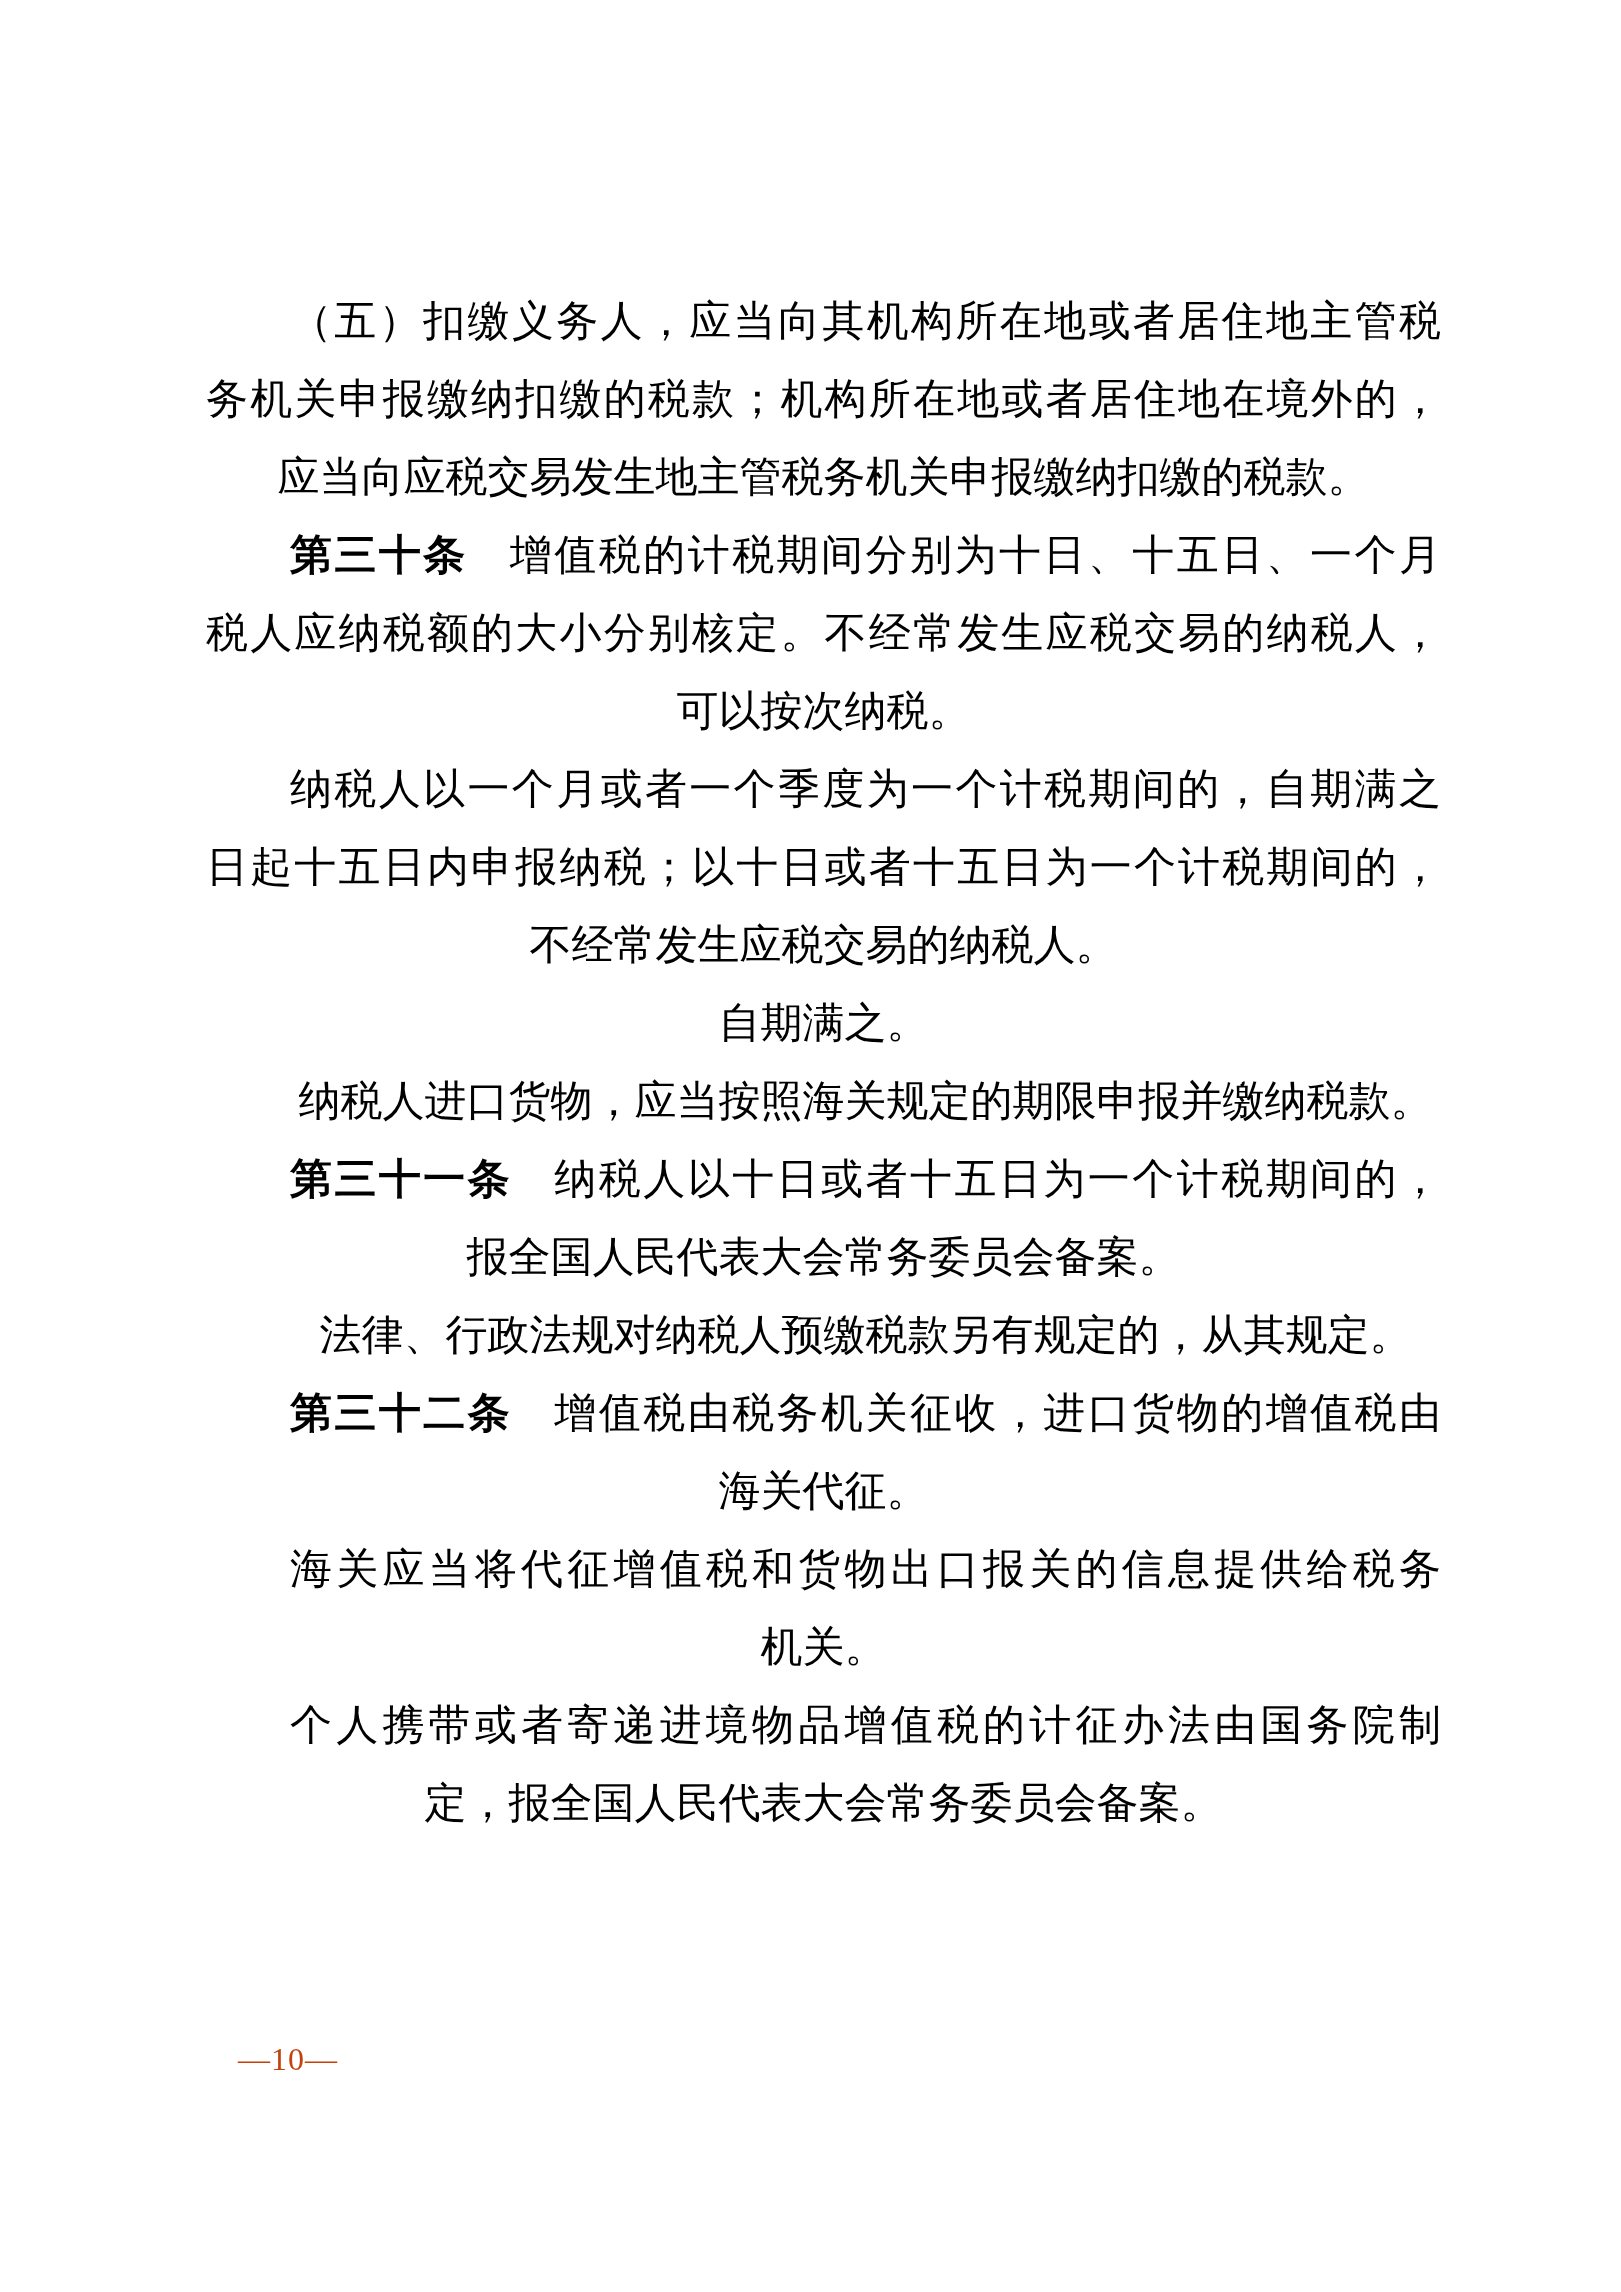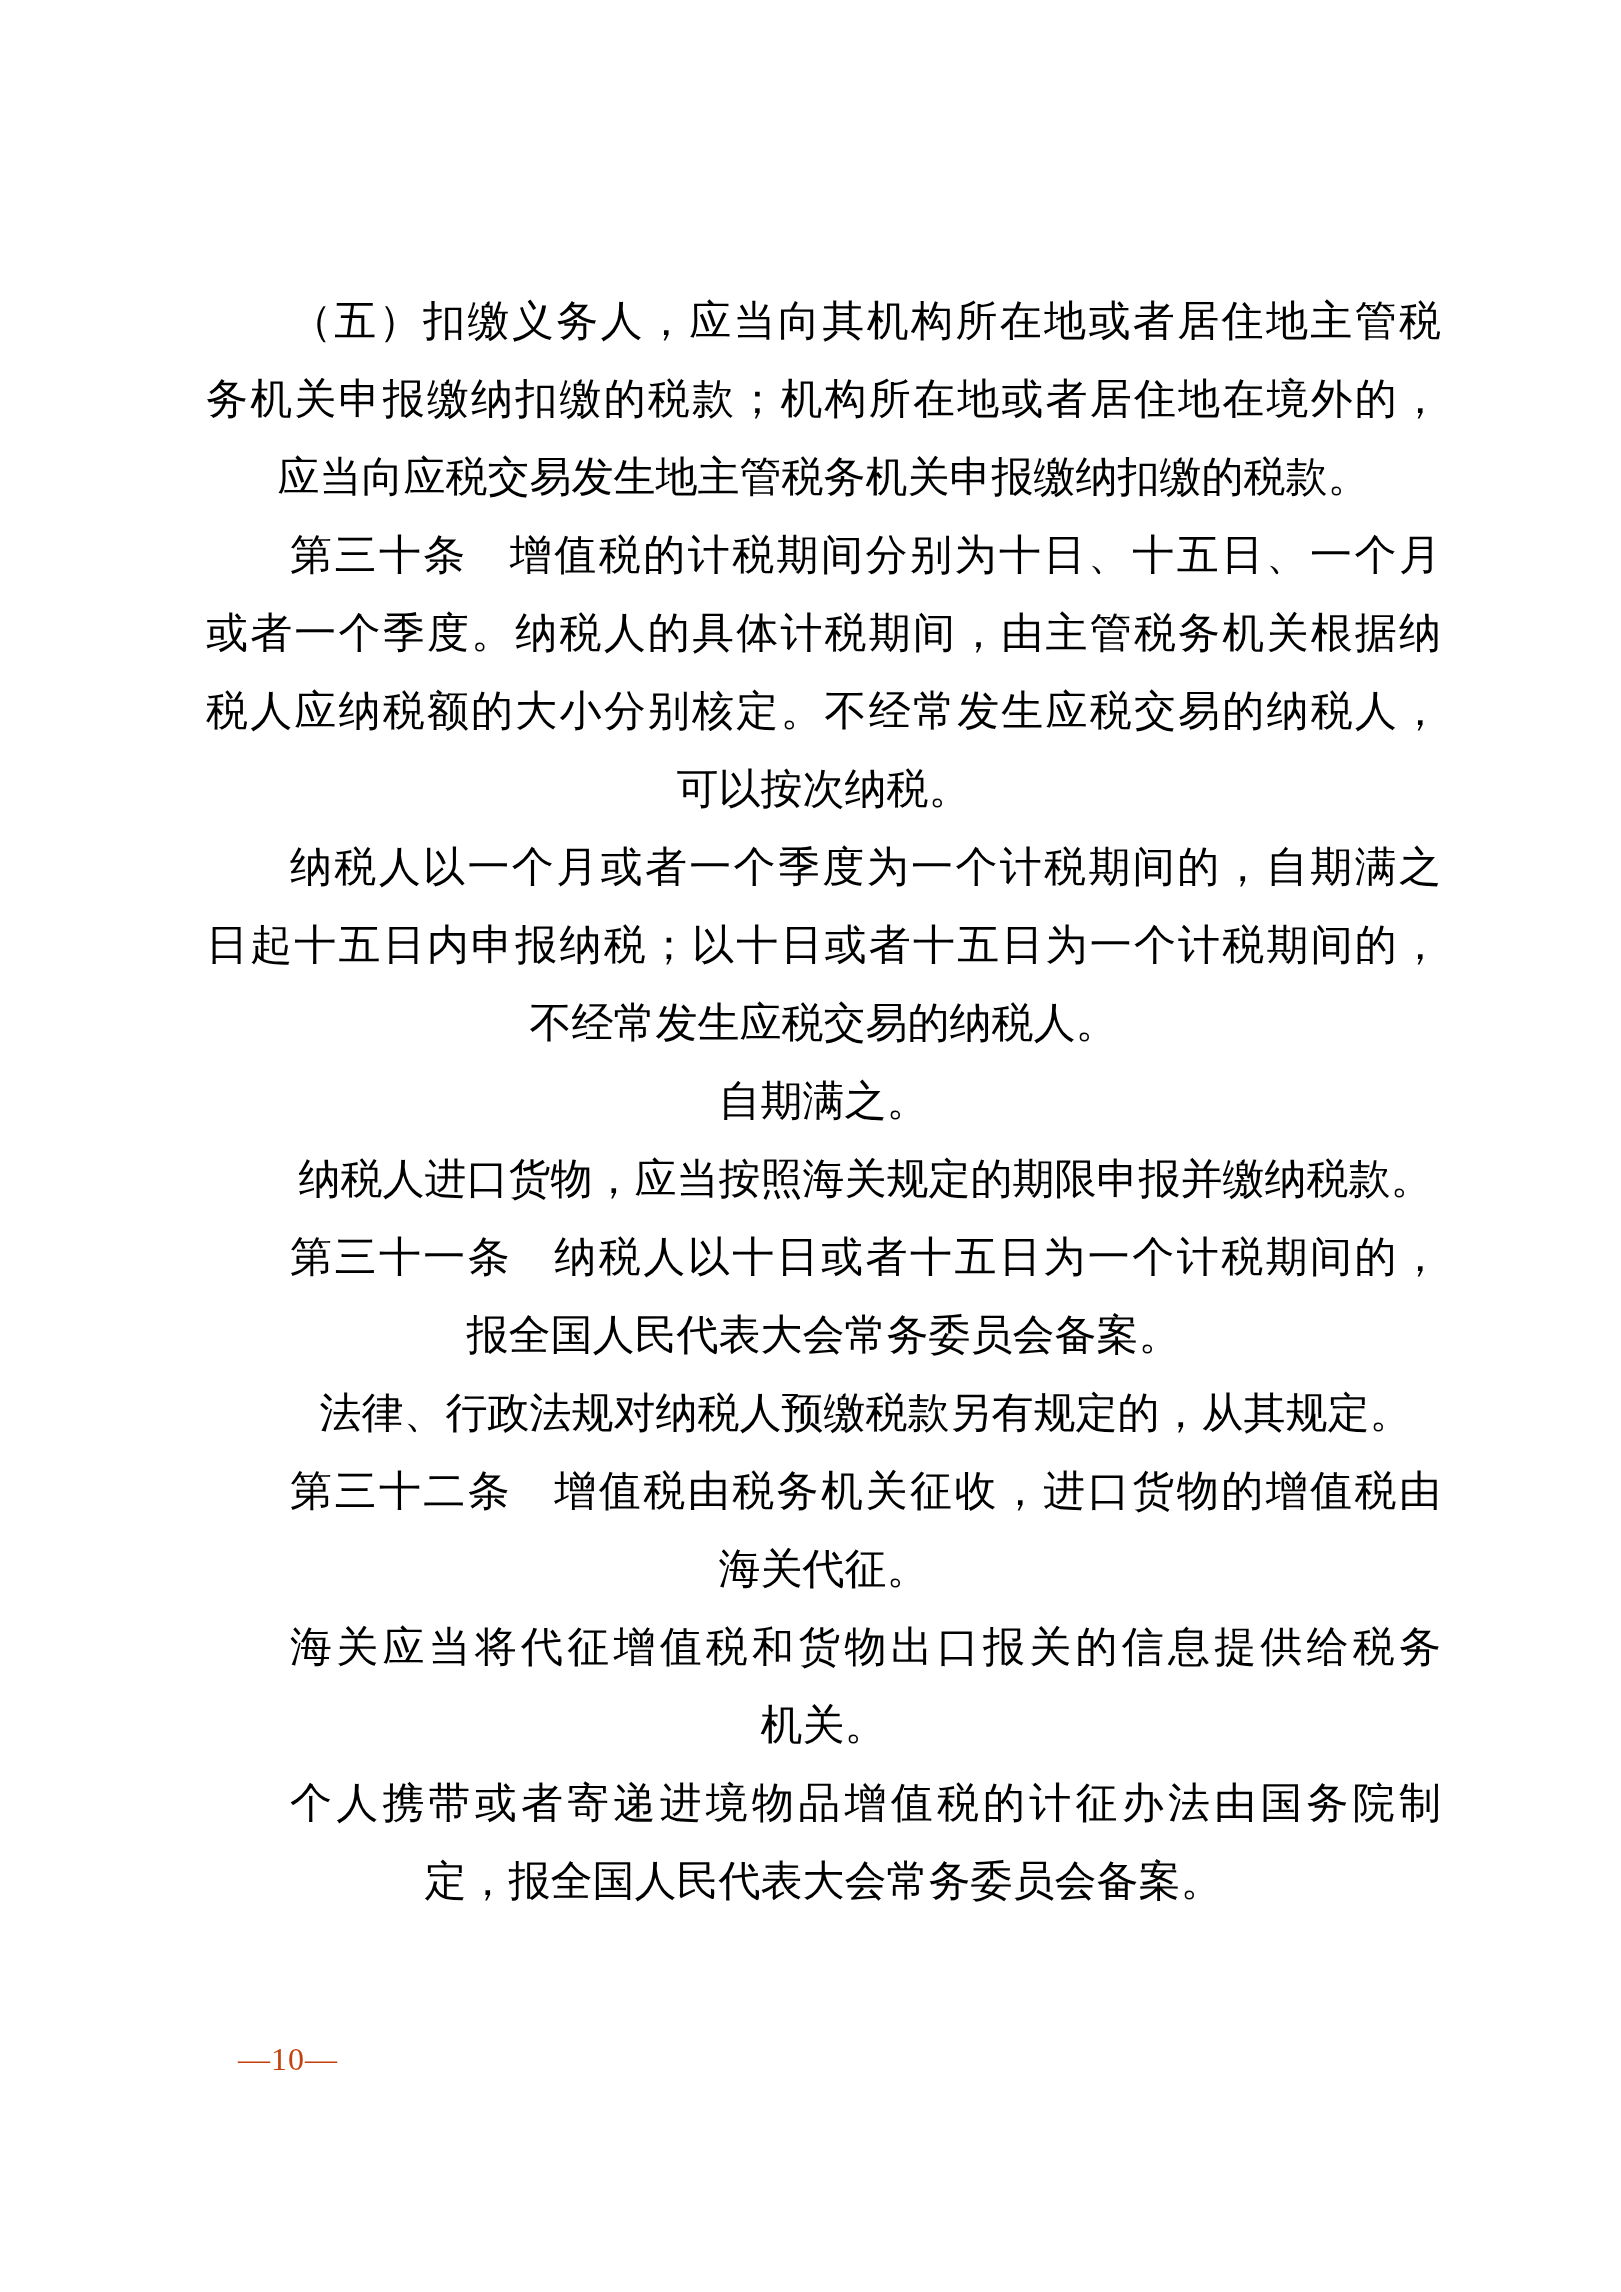--- a/index.html
+++ b/index.html
@@ -37,21 +37,21 @@
   }
   .line.indent {
     text-indent: 2em;
   }
   .line.fill {
     text-align: justify;
     text-align-last: justify;
   }
   .head {
     font-family: "Liberation Sans", "DejaVu Sans", sans-serif;
-    font-weight: 400;
+    font-weight: 700;
     margin-right: 1em;
   }
   .pagenum {
     position: absolute;
     left: 238px;
     top: 2037px;
     font-family: "Liberation Serif", "DejaVu Serif", serif;
     font-size: 32px;
     line-height: 45px;
     color: #c2410c;
@@ -60,21 +60,20 @@
 </style>
 </head>
 <body>
 
 <div class="page">
   <div class="content">
       <div class="line indent fill"><span>（五）扣缴义务人，应当向其机构所在地或者居住地主管税</span></div>
       <div class="line fill"><span>务机关申报缴纳扣缴的税款；机构所在地或者居住地在境外的，</span></div>
       <div class="line"><span>应当向应税交易发生地主管税务机关申报缴纳扣缴的税款。</span></div>
       <div class="line indent fill"><span class="head">第三十条</span><span>增值税的计税期间分别为十日、十五日、一个月</span></div>
-      <div class="line fill"><span>或者一个季度。纳税人的具体计税期间，由主管税务机关根据纳</span></div>
       <div class="line fill"><span>税人应纳税额的大小分别核定。不经常发生应税交易的纳税人，</span></div>
       <div class="line"><span>可以按次纳税。</span></div>
       <div class="line indent fill"><span>纳税人以一个月或者一个季度为一个计税期间的，自期满之</span></div>
       <div class="line fill"><span>日起十五日内申报纳税；以十日或者十五日为一个计税期间的，</span></div>
       <div class="line"><span>不经常发生应税交易的纳税人。</span></div>
       <div class="line"><span>自期满之。</span></div>
       <div class="line indent"><span>纳税人进口货物，应当按照海关规定的期限申报并缴纳税款。</span></div>
       <div class="line indent fill"><span class="head">第三十一条</span><span>纳税人以十日或者十五日为一个计税期间的，</span></div>
       <div class="line"><span>报全国人民代表大会常务委员会备案。</span></div>
       <div class="line indent"><span>法律、行政法规对纳税人预缴税款另有规定的，从其规定。</span></div>

